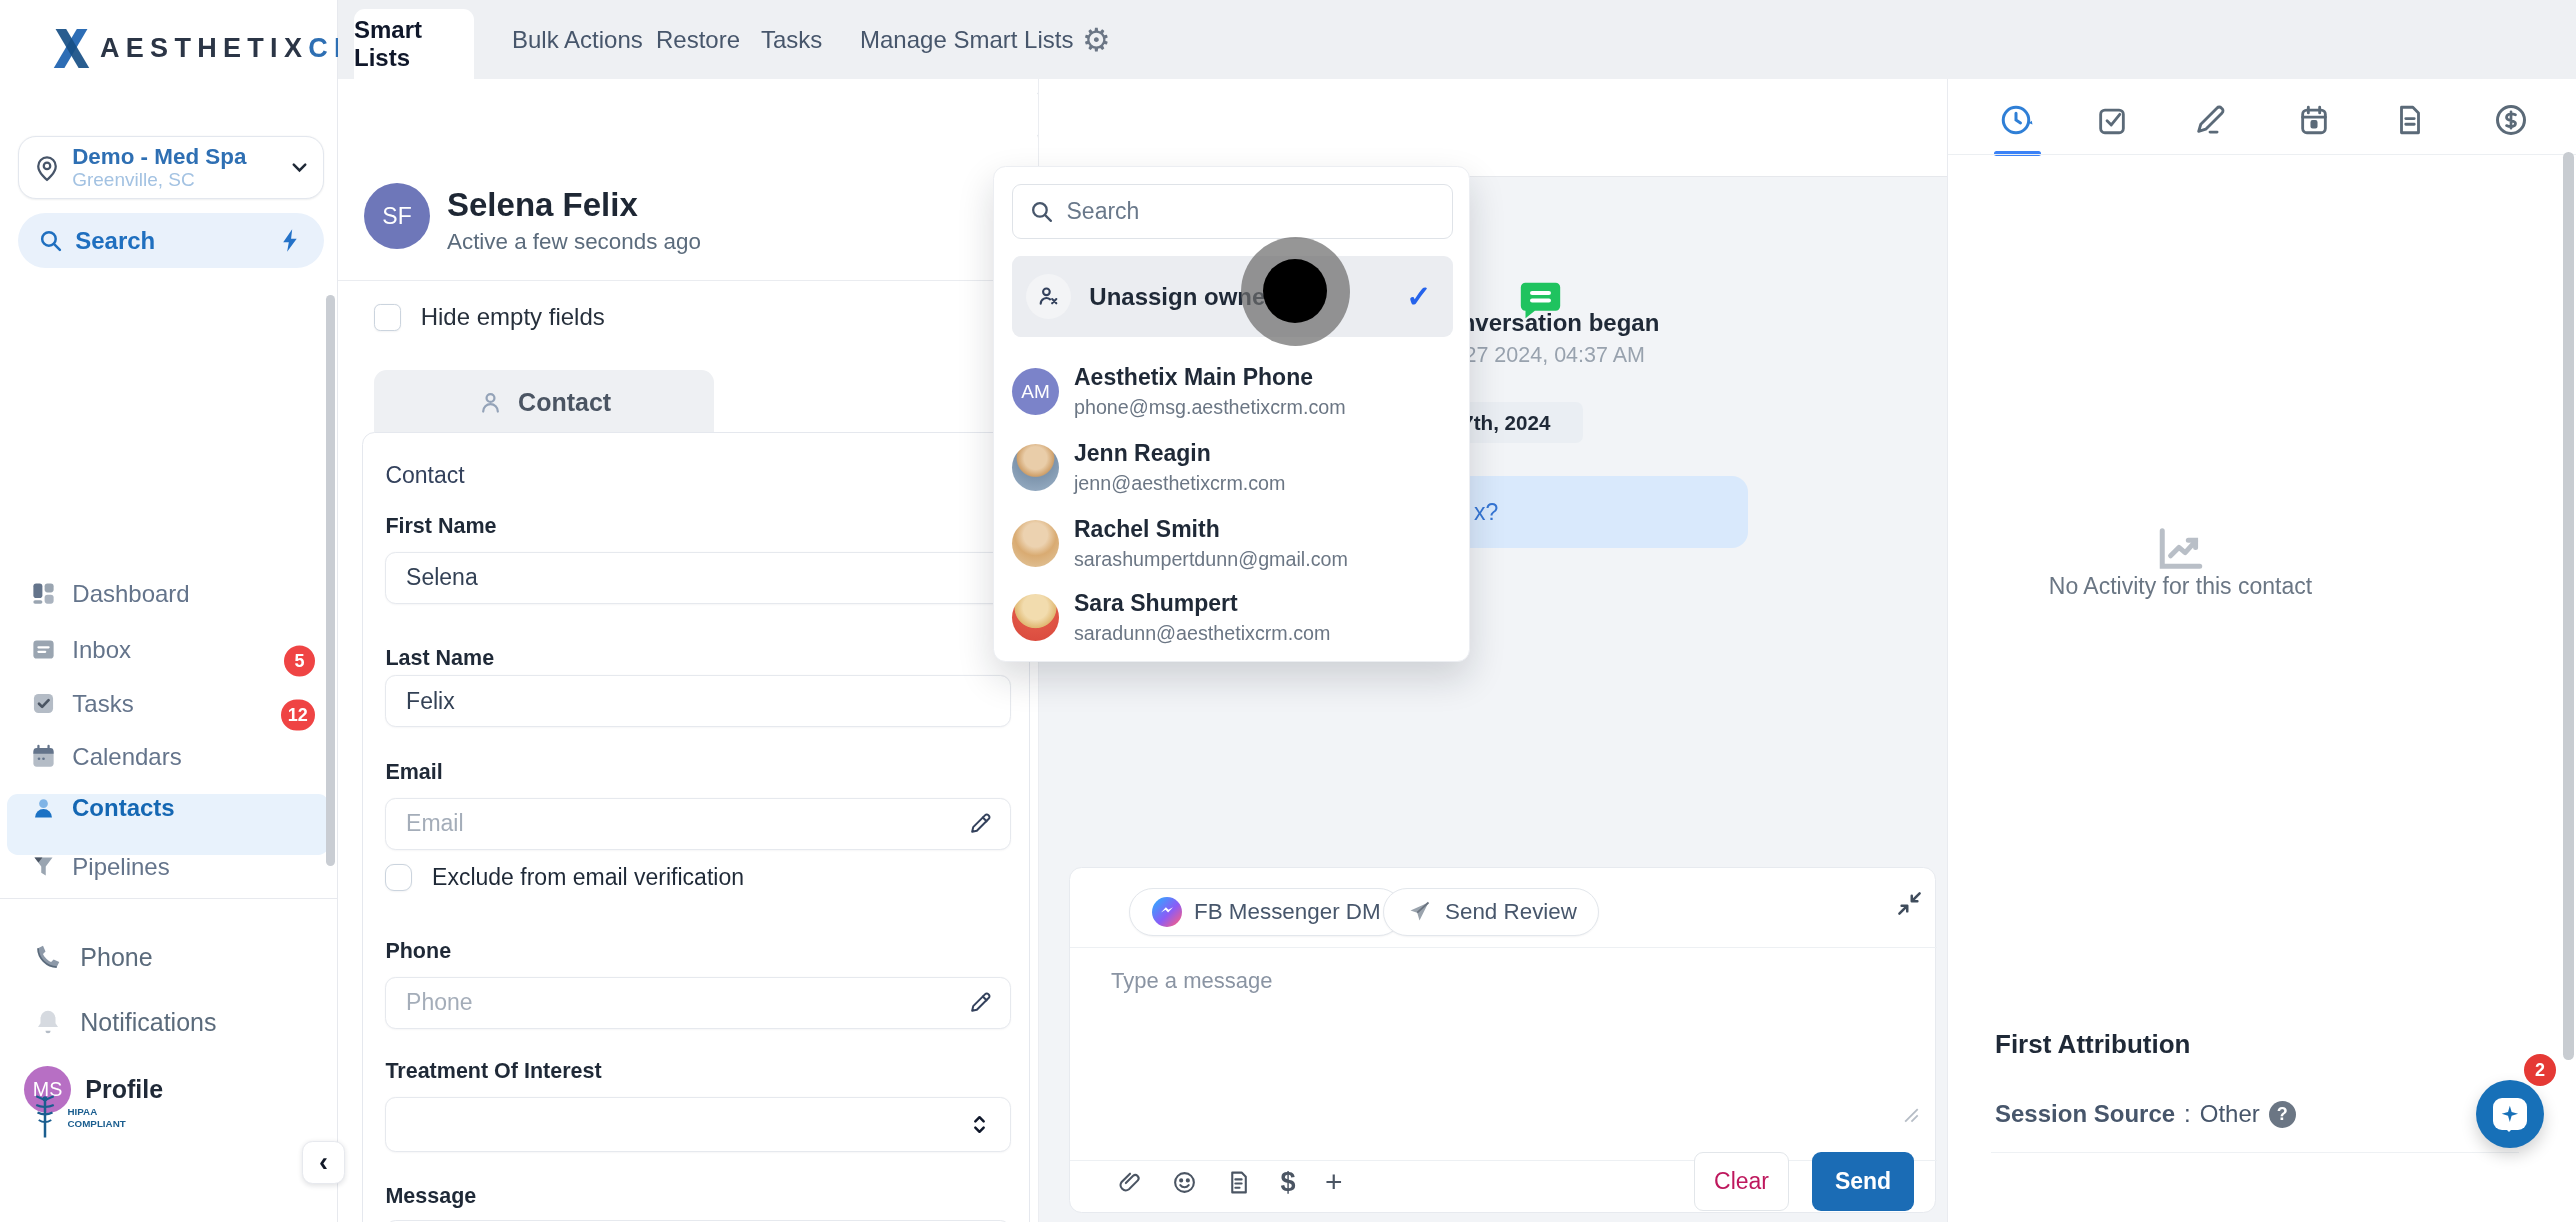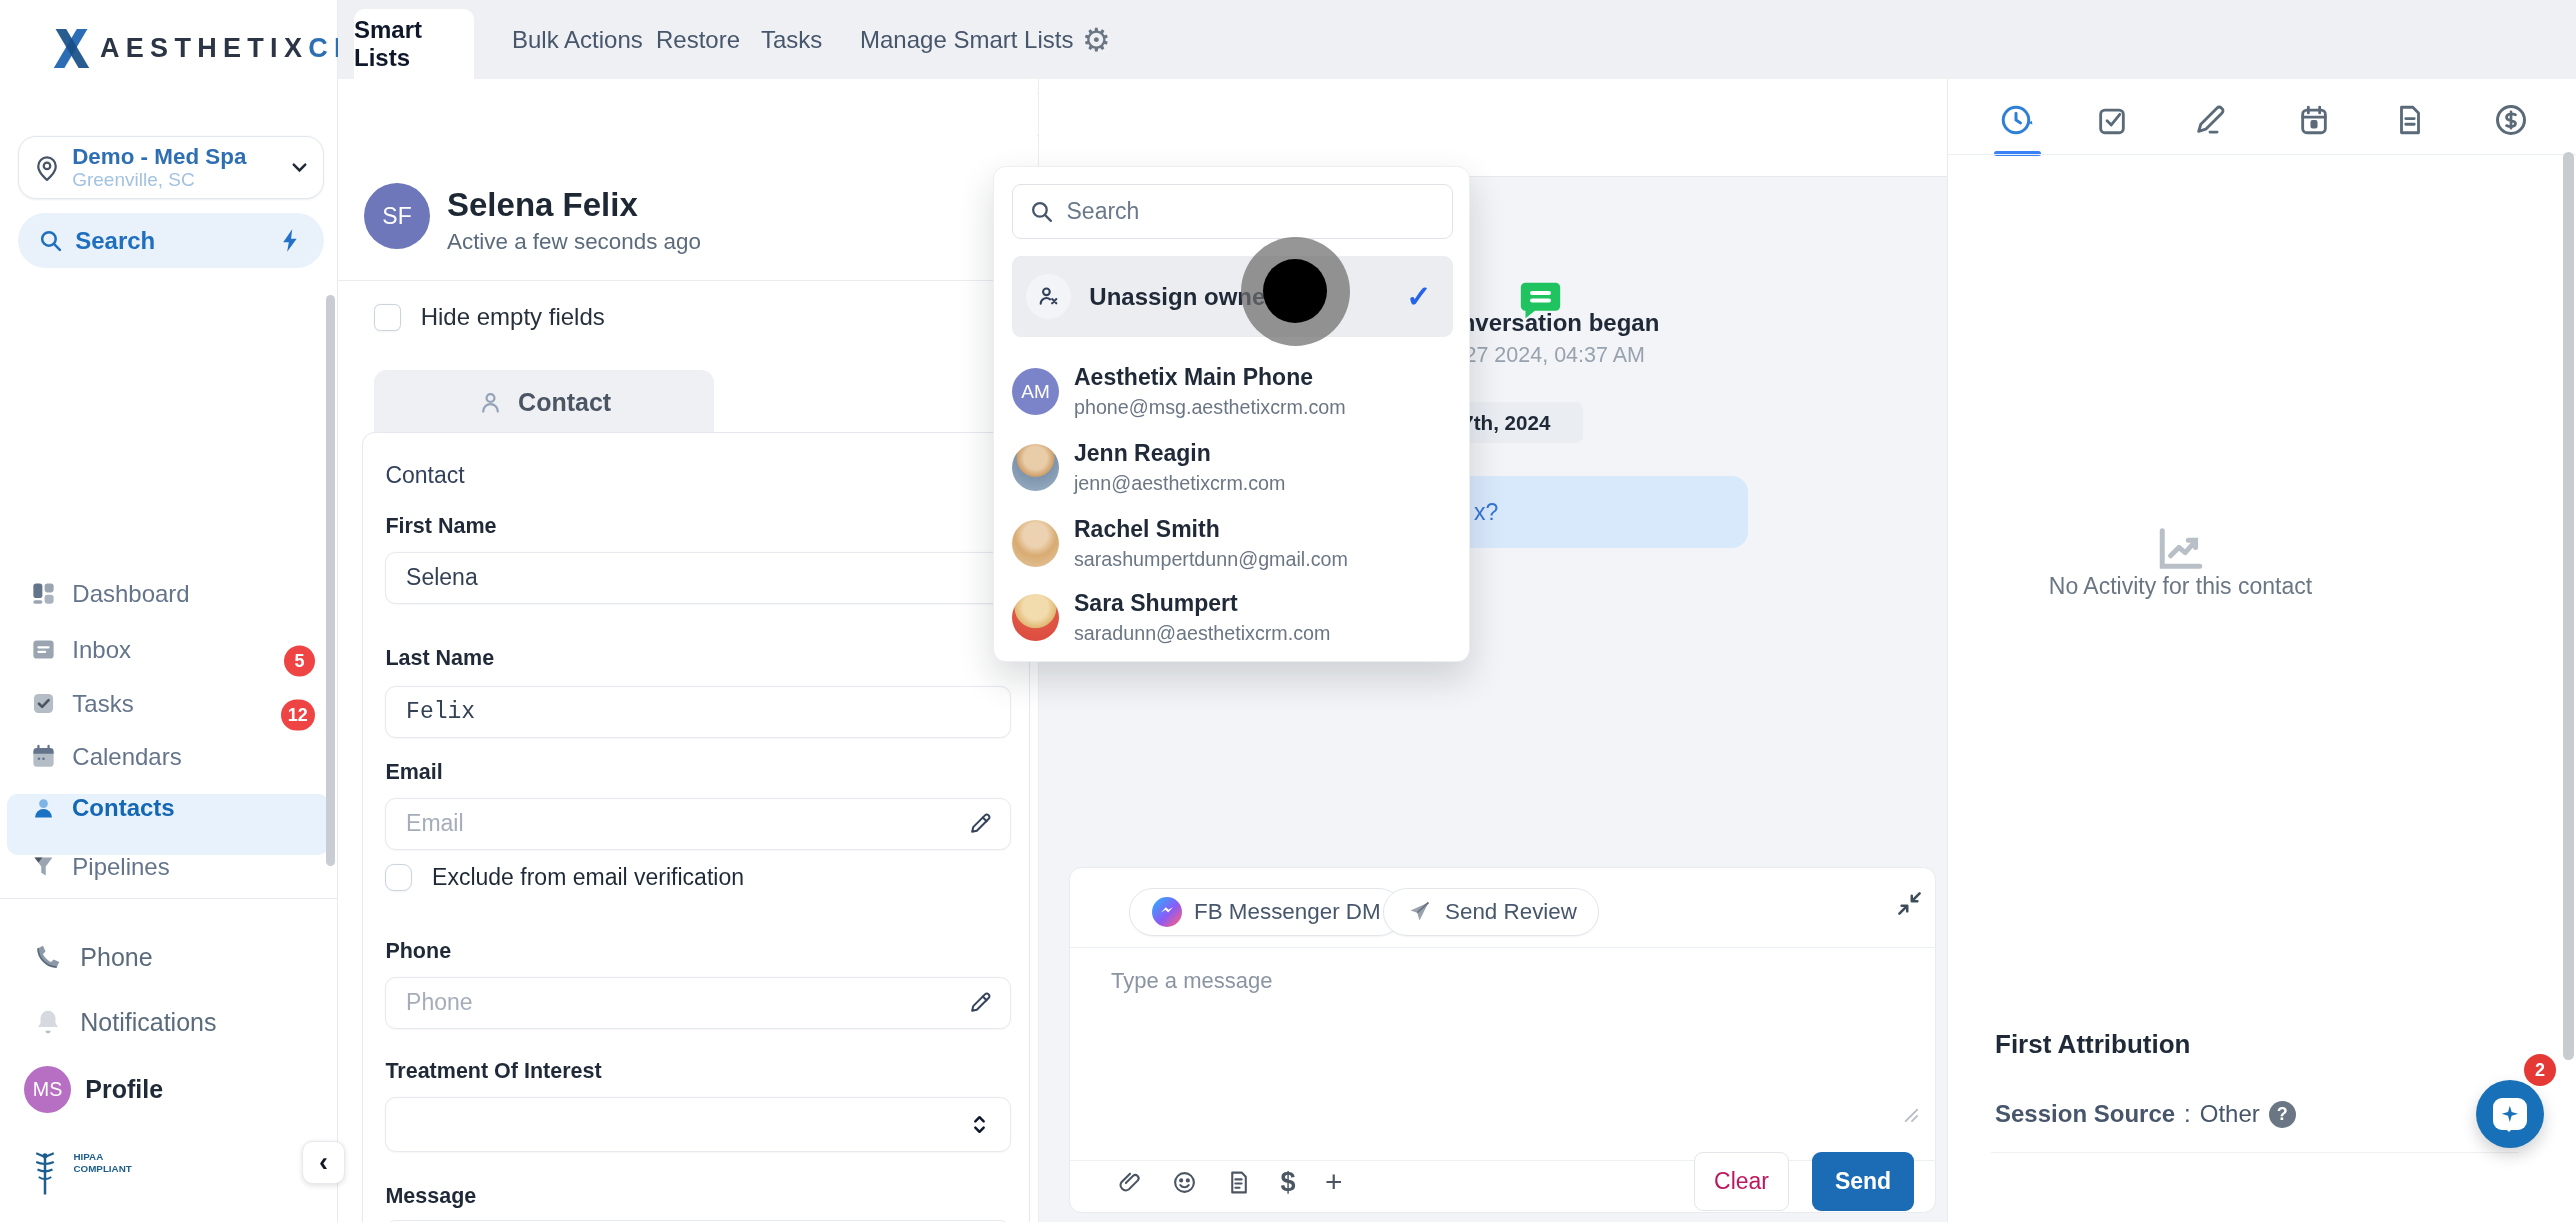--- a/index.html
+++ b/index.html
@@ -36,21 +36,21 @@
   .mrow.active .mlabel{color:#1467b3;font-weight:bold}
   .badge{position:absolute;right:23px;top:50%;transform:translateY(-50%);min-width:31px;height:31px;border-radius:894px;background:#ef4444;
     color:#fff;font-size:18px;font-weight:bold;display:flex;align-items:center;justify-content:center;padding:0 7.2px}
   .side-div{position:absolute;left:0;width:338px;border-top:0.9px solid #e7e9ee}
   .sb-scrollbar{position:absolute;left:326px;top:295px;width:9px;height:571px;background:#c9cdd3;border-radius:5.4px}
   .foot-row{position:absolute;left:0;width:338px;height:50px;display:flex;align-items:center;cursor:pointer}
   .foot-row .mic{width:36px;margin-left:30px;display:flex;justify-content:center}
   .foot-row .mlabel{margin-left:14.3px;font-size:25px;color:#5b6b7c}
   .profile-av{width:47px;height:47px;border-radius:50%;background:#b76fc4;color:#fff;font-size:19.7px;display:flex;align-items:center;justify-content:center;margin-left:24px}
   .profile-label{margin-left:14.3px;font-size:25px;color:#1f2937;font-weight:bold}
-  .hipaa{position:absolute;left:29.5px;top:1151px;display:flex;gap:14px}
+  .hipaa{position:absolute;left:29.5px;top:1094px;display:flex;align-items:center;gap:8px}
   .hipaa .txt{font-size:9.8px;color:#1b5e8f;font-weight:bold;line-height:1.2}
   .collapse-btn{position:absolute;left:302px;top:1141px;width:43px;height:43px;background:#fff;border:0.9px solid #e7e9ee;border-radius:10.7px;
     display:flex;align-items:center;justify-content:center;font-size:27px;font-weight:bold;color:#111827;z-index:30;box-shadow:0 1.8px 5.4px rgba(16,24,40,.12)}
 
   
   .header{position:absolute;left:338px;top:79px;width:2238px;height:97px;background:#fff}
   .btn-sq{width:43px;height:43px;background:#fff;border:0.9px solid #e7eaef;border-radius:9px;display:flex;align-items:center;justify-content:center;
     font-size:24px;color:#334155;box-shadow:0 0.9px 1.8px rgba(16,24,40,.06);cursor:pointer}
   .hdr-title{position:absolute;left:79px;top:0;height:72px;display:flex;align-items:center;font-size:24px;font-weight:bold;color:#33415c}
   .hdr-search{position:absolute;left:263px;top:9.8px;width:277px;height:45px;border:0.9px solid #e7eaef;border-radius:894px;background:#fff;
@@ -411,21 +411,21 @@
     <div class="fcard">
       <div class="fsection">Contact</div>
 
       <div class="fgroup" style="top:81px">
         <div class="flabel">First Name</div>
         <input class="finput" style="margin-top: 12.5px;" value="Selena">
       </div>
 
       <div class="fgroup" style="top:213px">
         <div class="flabel">Last Name</div>
-        <input class="finput" style="margin-top: 15px; font-family: Liberation Mono, monospace;" value="Felix">
+        <input class="finput" style="margin-top: 4px;" value="Felix">
       </div>
 
       <div class="fgroup" style="top:327px">
         <div class="flabel">Email</div>
         <div style="position:relative;margin-top:12.5px">
           <input class="finput" placeholder="Email" style="">
           <svg class="ic pencil" width="25" height="25" viewBox="0 0 24 24" fill="none" stroke="#33415c" stroke-width="1.9" stroke-linejoin="round">
               <path d="M13.5 5.5l5 5M4 20l1-4.5L16.5 4a2.1 2.1 0 0 1 3 0l.5.5a2.1 2.1 0 0 1 0 3L8.5 19z"></path>
             </svg>
         </div>

